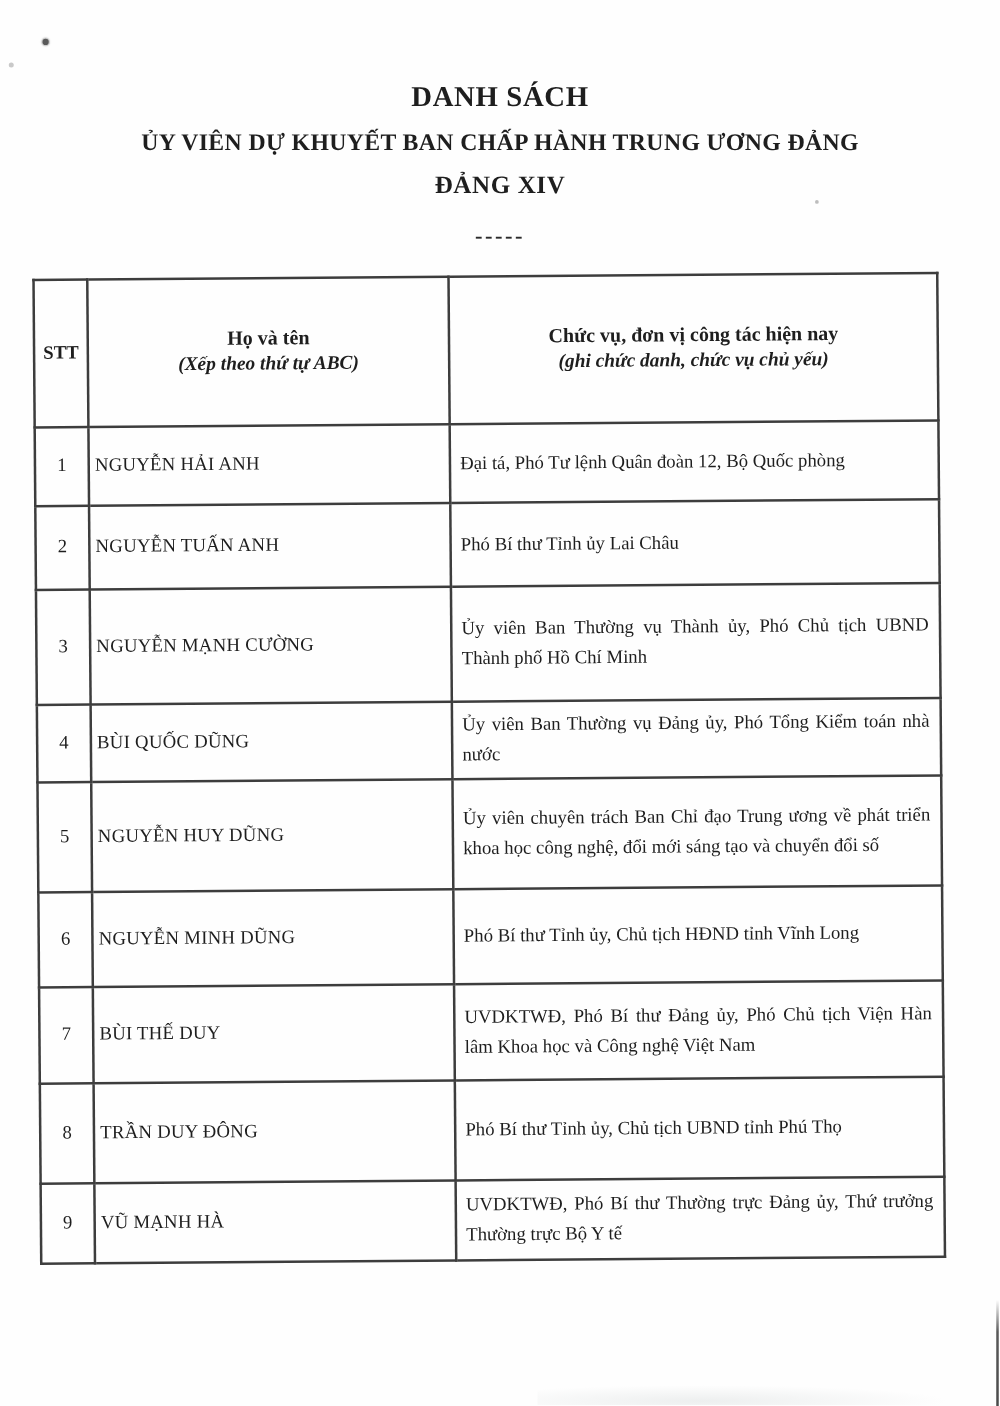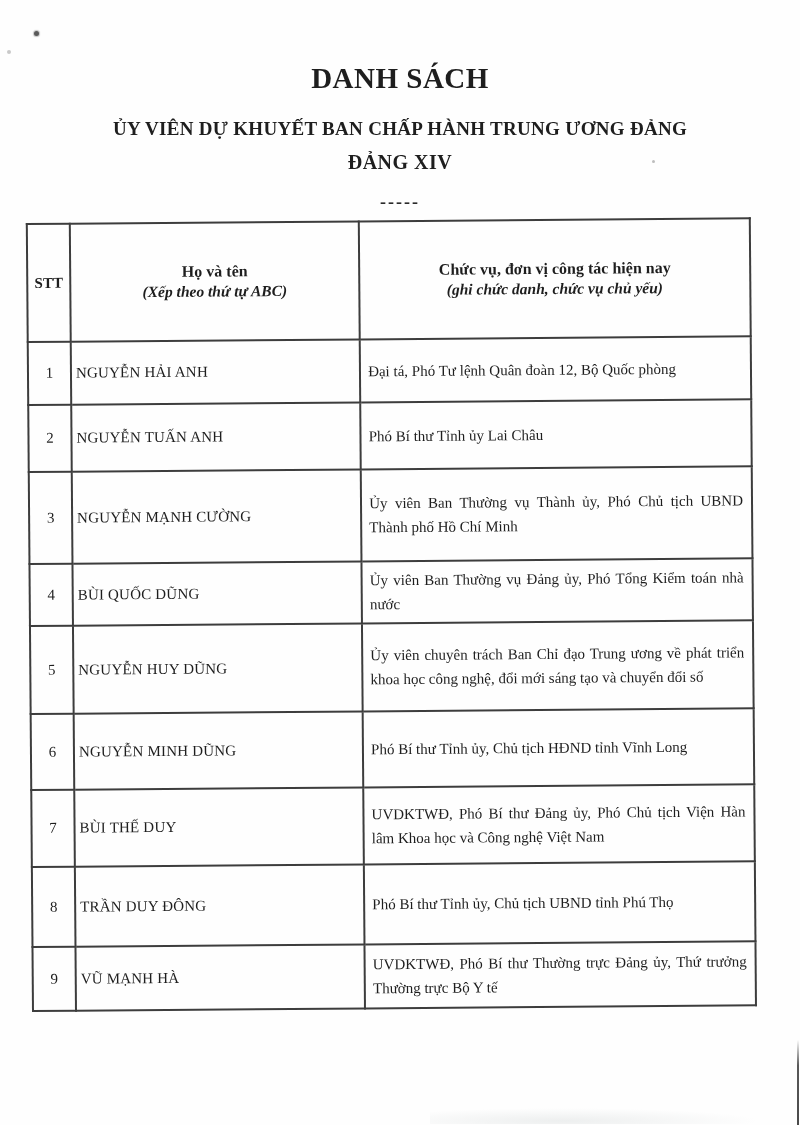--- a/index.html
+++ b/index.html
@@ -23,22 +23,22 @@
     position: absolute; right: 1px; top: 1040px; width: 2px; height: 85px;
     background: linear-gradient(to bottom, rgba(70,70,70,0), rgba(60,60,60,.85) 30%, #4a4a4a);
   }
   .bottom-smudge {
     position: absolute; left: 430px; top: 1108px; width: 330px; height: 16px;
     background: radial-gradient(ellipse at 40% 80%, rgba(160,170,170,.18), rgba(160,170,170,0) 70%);
   }
 
   
   .title-block { padding-top: 62px; text-align: center; line-height: 32px; }
-  .title-main   { font-size: 29px; font-weight: bold; letter-spacing: .5px; }
-  .title-sub    { font-size: 19px; font-weight: bold; letter-spacing: .3px; margin-top: 19px; }
+  .title-main   { font-size: 23px; font-weight: bold; letter-spacing: .5px; }
+  .title-sub    { font-size: 19px; font-weight: bold; letter-spacing: .3px; margin-top: 5px; }
   .title-term   { font-size: 20px; font-weight: bold; letter-spacing: .5px; margin-top: 1px; }
   .separator    { font-size: 18px; font-weight: bold; letter-spacing: 2px; margin-top: 8px; color: #2a2a2a; }
 
   
   table.roster {
     position: absolute;
     left: 32px; top: 223px;
     width: 725px;
     border-collapse: collapse;
     transform: rotate(-0.45deg);

